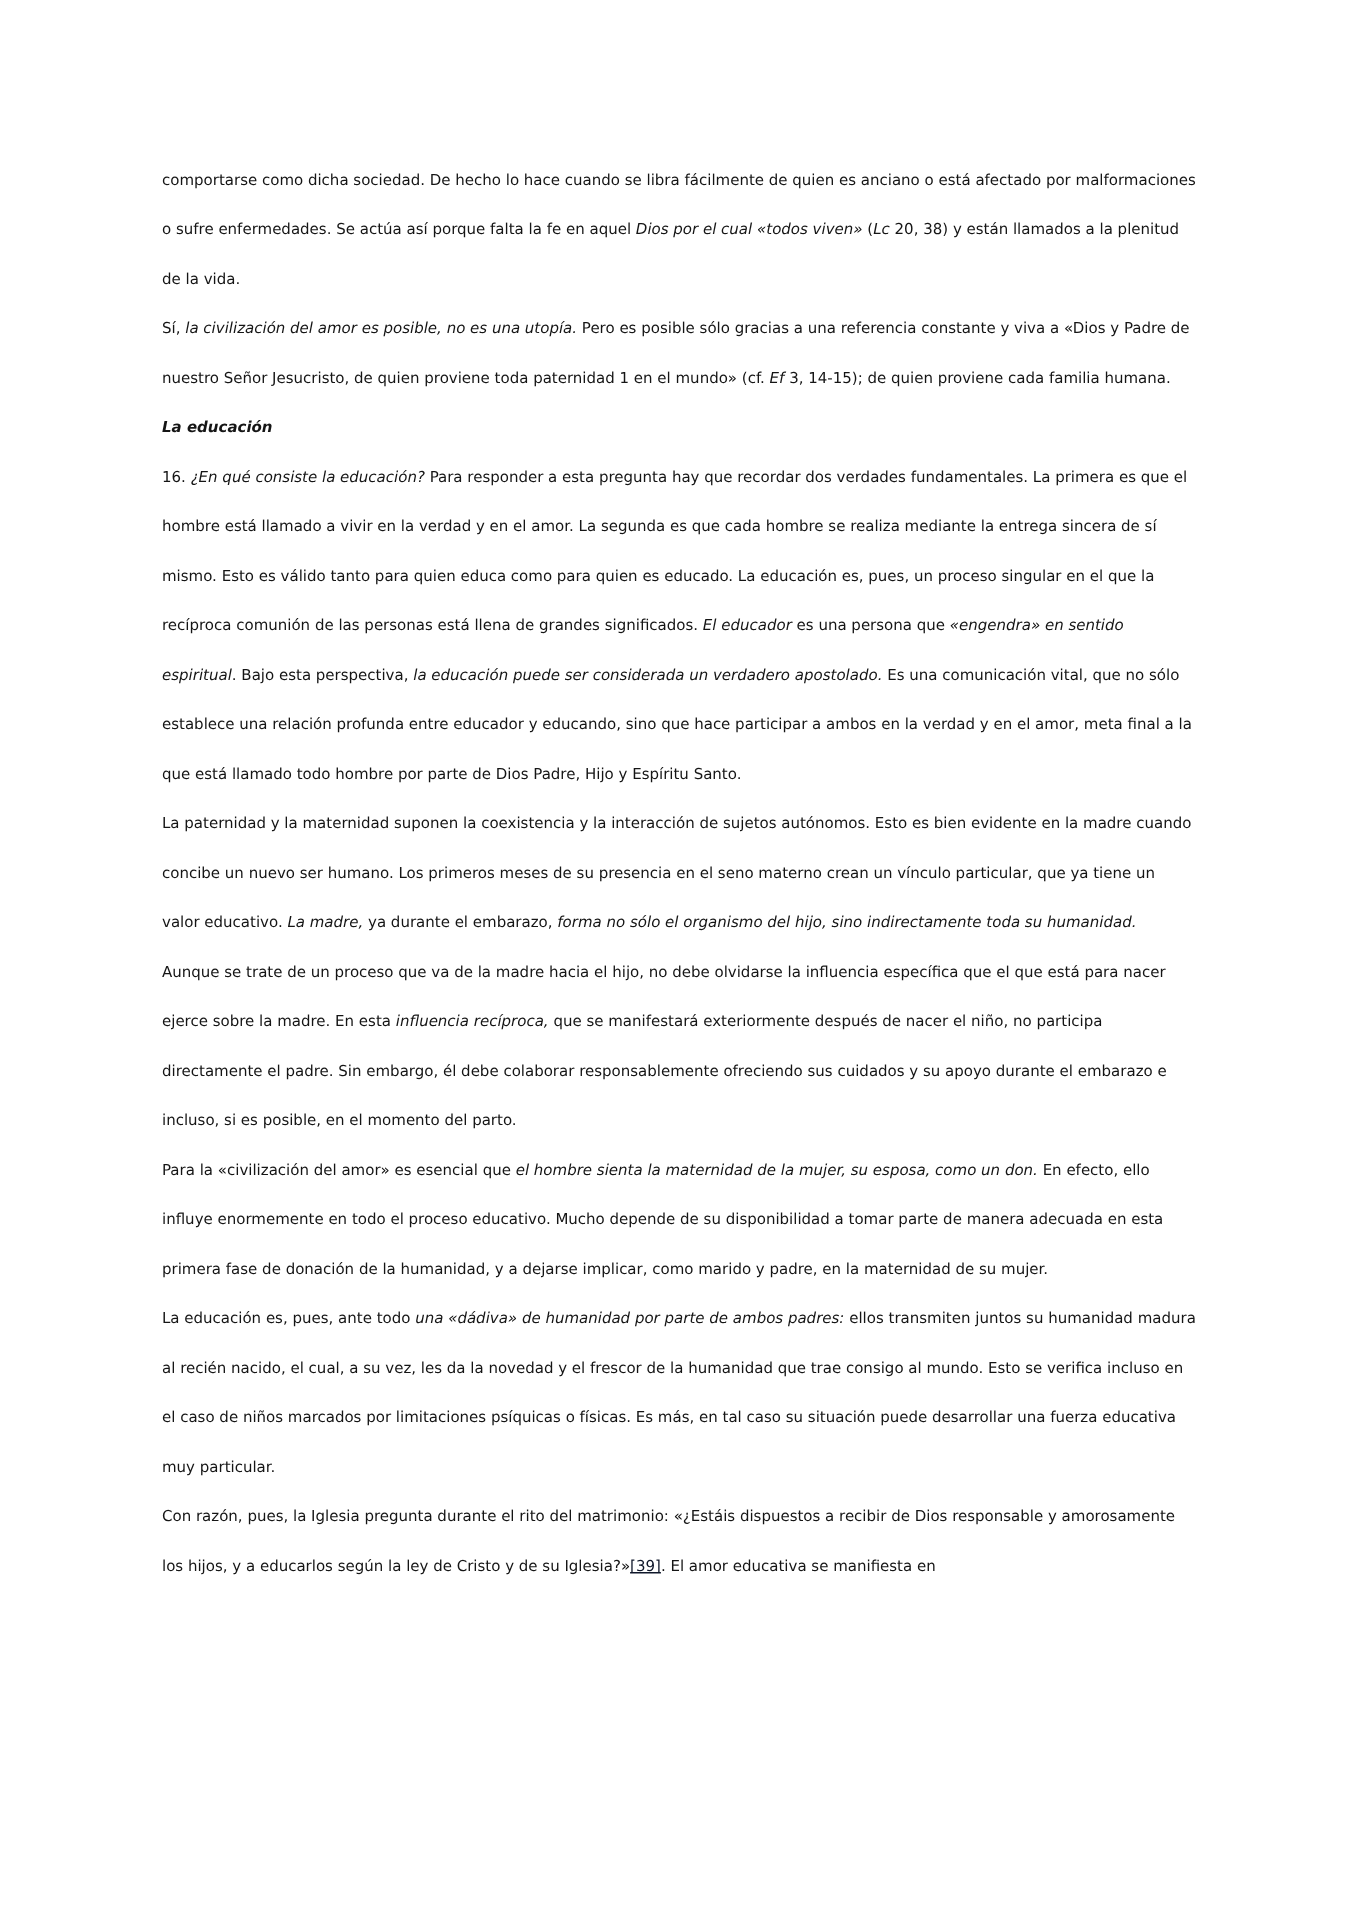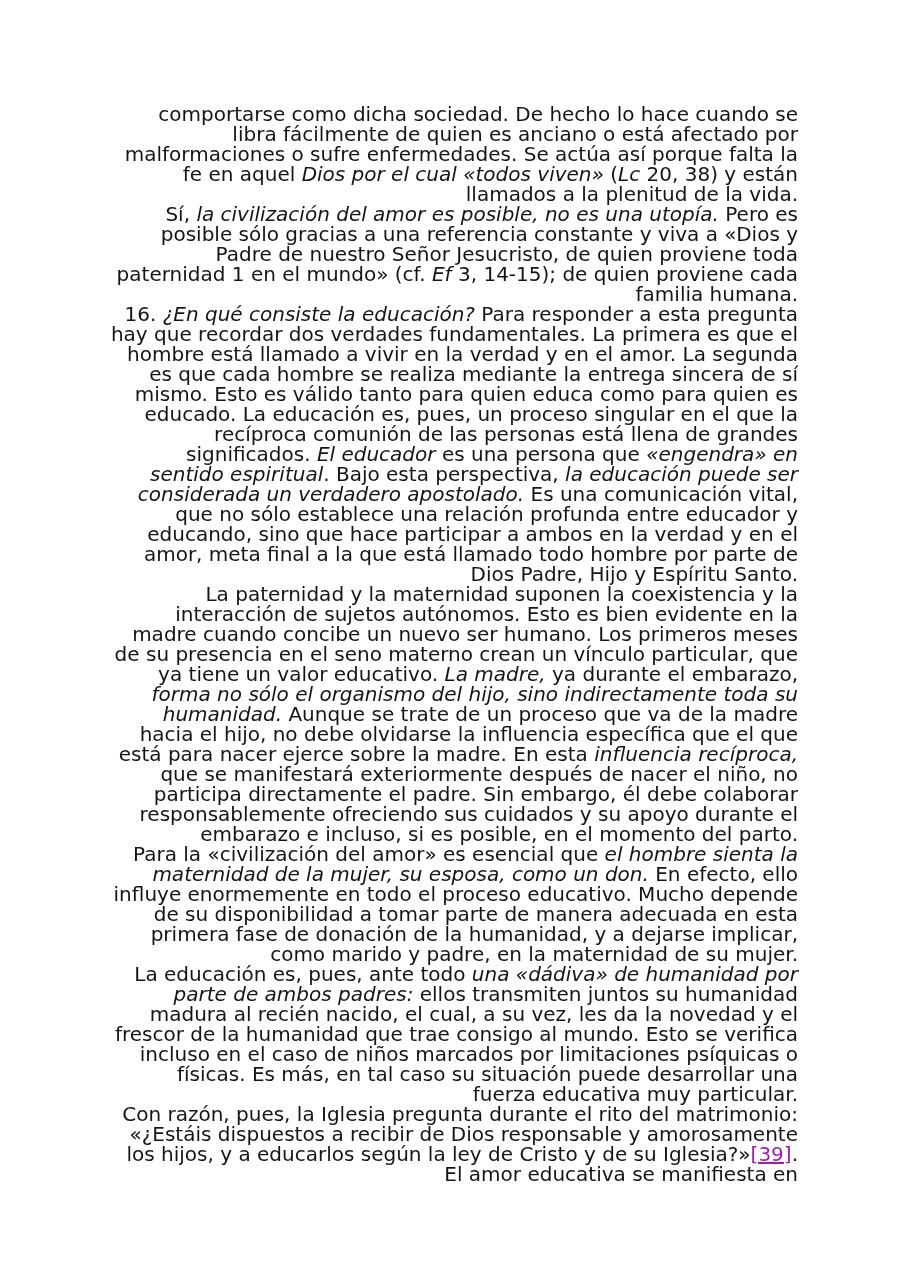--- a/index.html
+++ b/index.html
@@ -11,53 +11,54 @@
     position: relative;
     width: 905px;
     height: 1280px;
     box-sizing: border-box;
     background: #ffffff;
     padding: 104px 107px 0 108px;
     overflow: hidden;
   }
   .doc-body {
     font-family: "DejaVu Sans", "Liberation Sans", sans-serif;
-    font-size: 20px;
-    line-height: 20px;
+    font-size: 10px;
+    line-height: 33px;
     color: #151515;
-    text-align: right;
+    text-align: left;
   }
   .doc-body p {
     margin: 0;
     padding: 0;
   }
   .run-normal {
     font-style: normal;
     font-weight: normal;
   }
   .run-italic {
     font-style: italic;
     font-weight: normal;
   }
   .run-bold-italic {
     font-style: italic;
     font-weight: bold;
   }
   a.footnote {
-    color: #a21caf;
+    color: #0f172a;
     text-decoration: underline;
     cursor: pointer;
   }
 </style>
 </head>
 <body>
 
 <div class="page">
   <div class="doc-body" id="doc-body">
       <p><span class="run-normal">comportarse como dicha sociedad. De hecho lo hace cuando se libra fácilmente de quien es anciano o está afectado por malformaciones o sufre enfermedades. Se actúa así porque falta la fe en aquel </span><span class="run-italic">Dios por el cual «todos viven»</span><span class="run-normal"> (</span><span class="run-italic">Lc</span><span class="run-normal"> 20, 38) y están llamados a la plenitud de la vida.</span></p>
       <p><span class="run-normal">Sí, </span><span class="run-italic">la civilización del amor es posible, no es una utopía.</span><span class="run-normal"> Pero es posible sólo gracias a una referencia constante y viva a «Dios y Padre de nuestro Señor Jesucristo, de quien proviene toda paternidad 1 en el mundo» (cf. </span><span class="run-italic">Ef</span><span class="run-normal"> 3, 14-15); de quien proviene cada familia humana.</span></p>
+      <p><span class="run-bold-italic">La educación</span></p>
       <p><span class="run-normal">16. </span><span class="run-italic">¿En qué consiste la educación?</span><span class="run-normal"> Para responder a esta pregunta hay que recordar dos verdades fundamentales. La primera es que el hombre está llamado a vivir en la verdad y en el amor. La segunda es que cada hombre se realiza mediante la entrega sincera de sí mismo. Esto es válido tanto para quien educa como para quien es educado. La educación es, pues, un proceso singular en el que la recíproca comunión de las personas está llena de grandes significados. </span><span class="run-italic">El educador</span><span class="run-normal"> es una persona que </span><span class="run-italic">«engendra» en sentido espiritual</span><span class="run-normal">. Bajo esta perspectiva, </span><span class="run-italic">la educación puede ser considerada un verdadero apostolado.</span><span class="run-normal"> Es una comunicación vital, que no sólo establece una relación profunda entre educador y educando, sino que hace participar a ambos en la verdad y en el amor, meta final a la que está llamado todo hombre por parte de Dios Padre, Hijo y Espíritu Santo.</span></p>
       <p><span class="run-normal">La paternidad y la maternidad suponen la coexistencia y la interacción de sujetos autónomos. Esto es bien evidente en la madre cuando concibe un nuevo ser humano. Los primeros meses de su presencia en el seno materno crean un vínculo particular, que ya tiene un valor educativo. </span><span class="run-italic">La madre,</span><span class="run-normal"> ya durante el embarazo, </span><span class="run-italic">forma no sólo el organismo del hijo, sino indirectamente toda su humanidad.</span><span class="run-normal"> Aunque se trate de un proceso que va de la madre hacia el hijo, no debe olvidarse la influencia específica que el que está para nacer ejerce sobre la madre. En esta </span><span class="run-italic">influencia recíproca,</span><span class="run-normal"> que se manifestará exteriormente después de nacer el niño, no participa directamente el padre. Sin embargo, él debe colaborar responsablemente ofreciendo sus cuidados y su apoyo durante el embarazo e incluso, si es posible, en el momento del parto.</span></p>
       <p><span class="run-normal">Para la «civilización del amor» es esencial que </span><span class="run-italic">el hombre sienta la maternidad de la mujer, su esposa, como un don.</span><span class="run-normal"> En efecto, ello influye enormemente en todo el proceso educativo. Mucho depende de su disponibilidad a tomar parte de manera adecuada en esta primera fase de donación de la humanidad, y a dejarse implicar, como marido y padre, en la maternidad de su mujer.</span></p>
       <p><span class="run-normal">La educación es, pues, ante todo </span><span class="run-italic">una «dádiva» de humanidad por parte de ambos padres:</span><span class="run-normal"> ellos transmiten juntos su humanidad madura al recién nacido, el cual, a su vez, les da la novedad y el frescor de la humanidad que trae consigo al mundo. Esto se verifica incluso en el caso de niños marcados por limitaciones psíquicas o físicas. Es más, en tal caso su situación puede desarrollar una fuerza educativa muy particular.</span></p>
       <p><span class="run-normal">Con razón, pues, la Iglesia pregunta durante el rito del matrimonio: «¿Estáis dispuestos a recibir de Dios responsable y amorosamente los hijos, y a educarlos según la ley de Cristo y de su Iglesia?»</span><a href="#" class="footnote">[39]</a><span class="run-normal">. El amor educativa se manifiesta en</span></p>
     </div>
 </div>
 
 </body></html>

